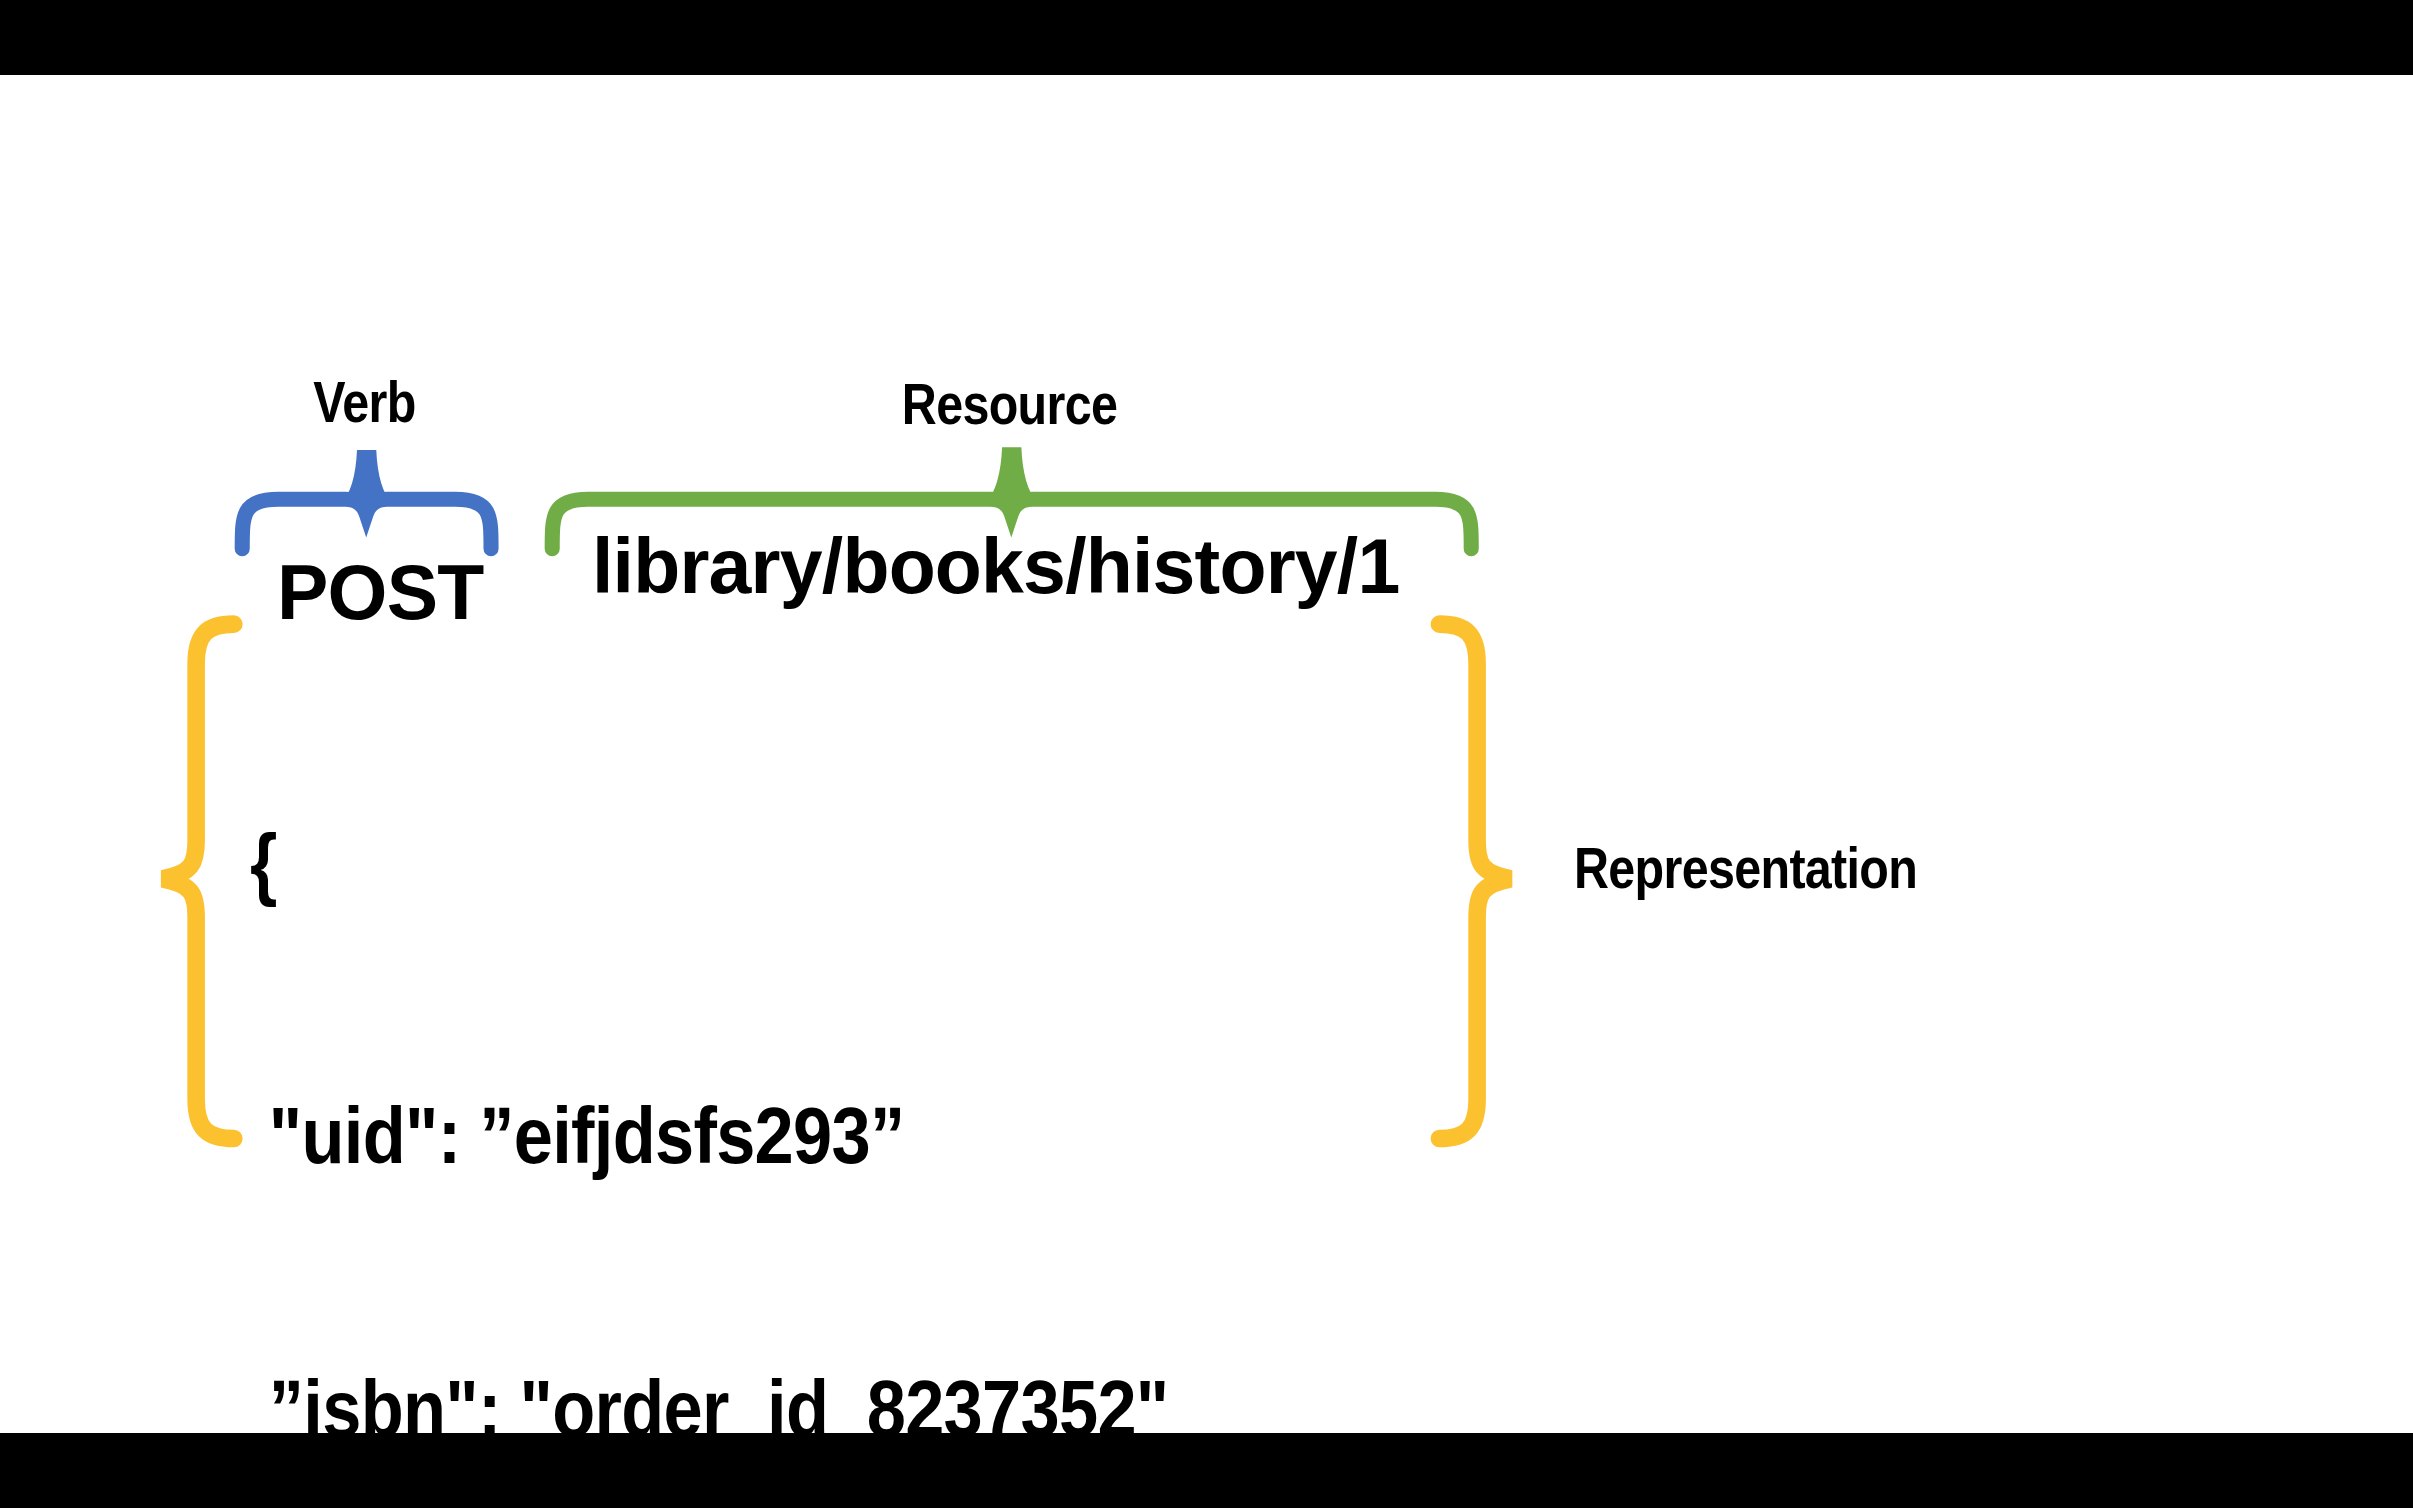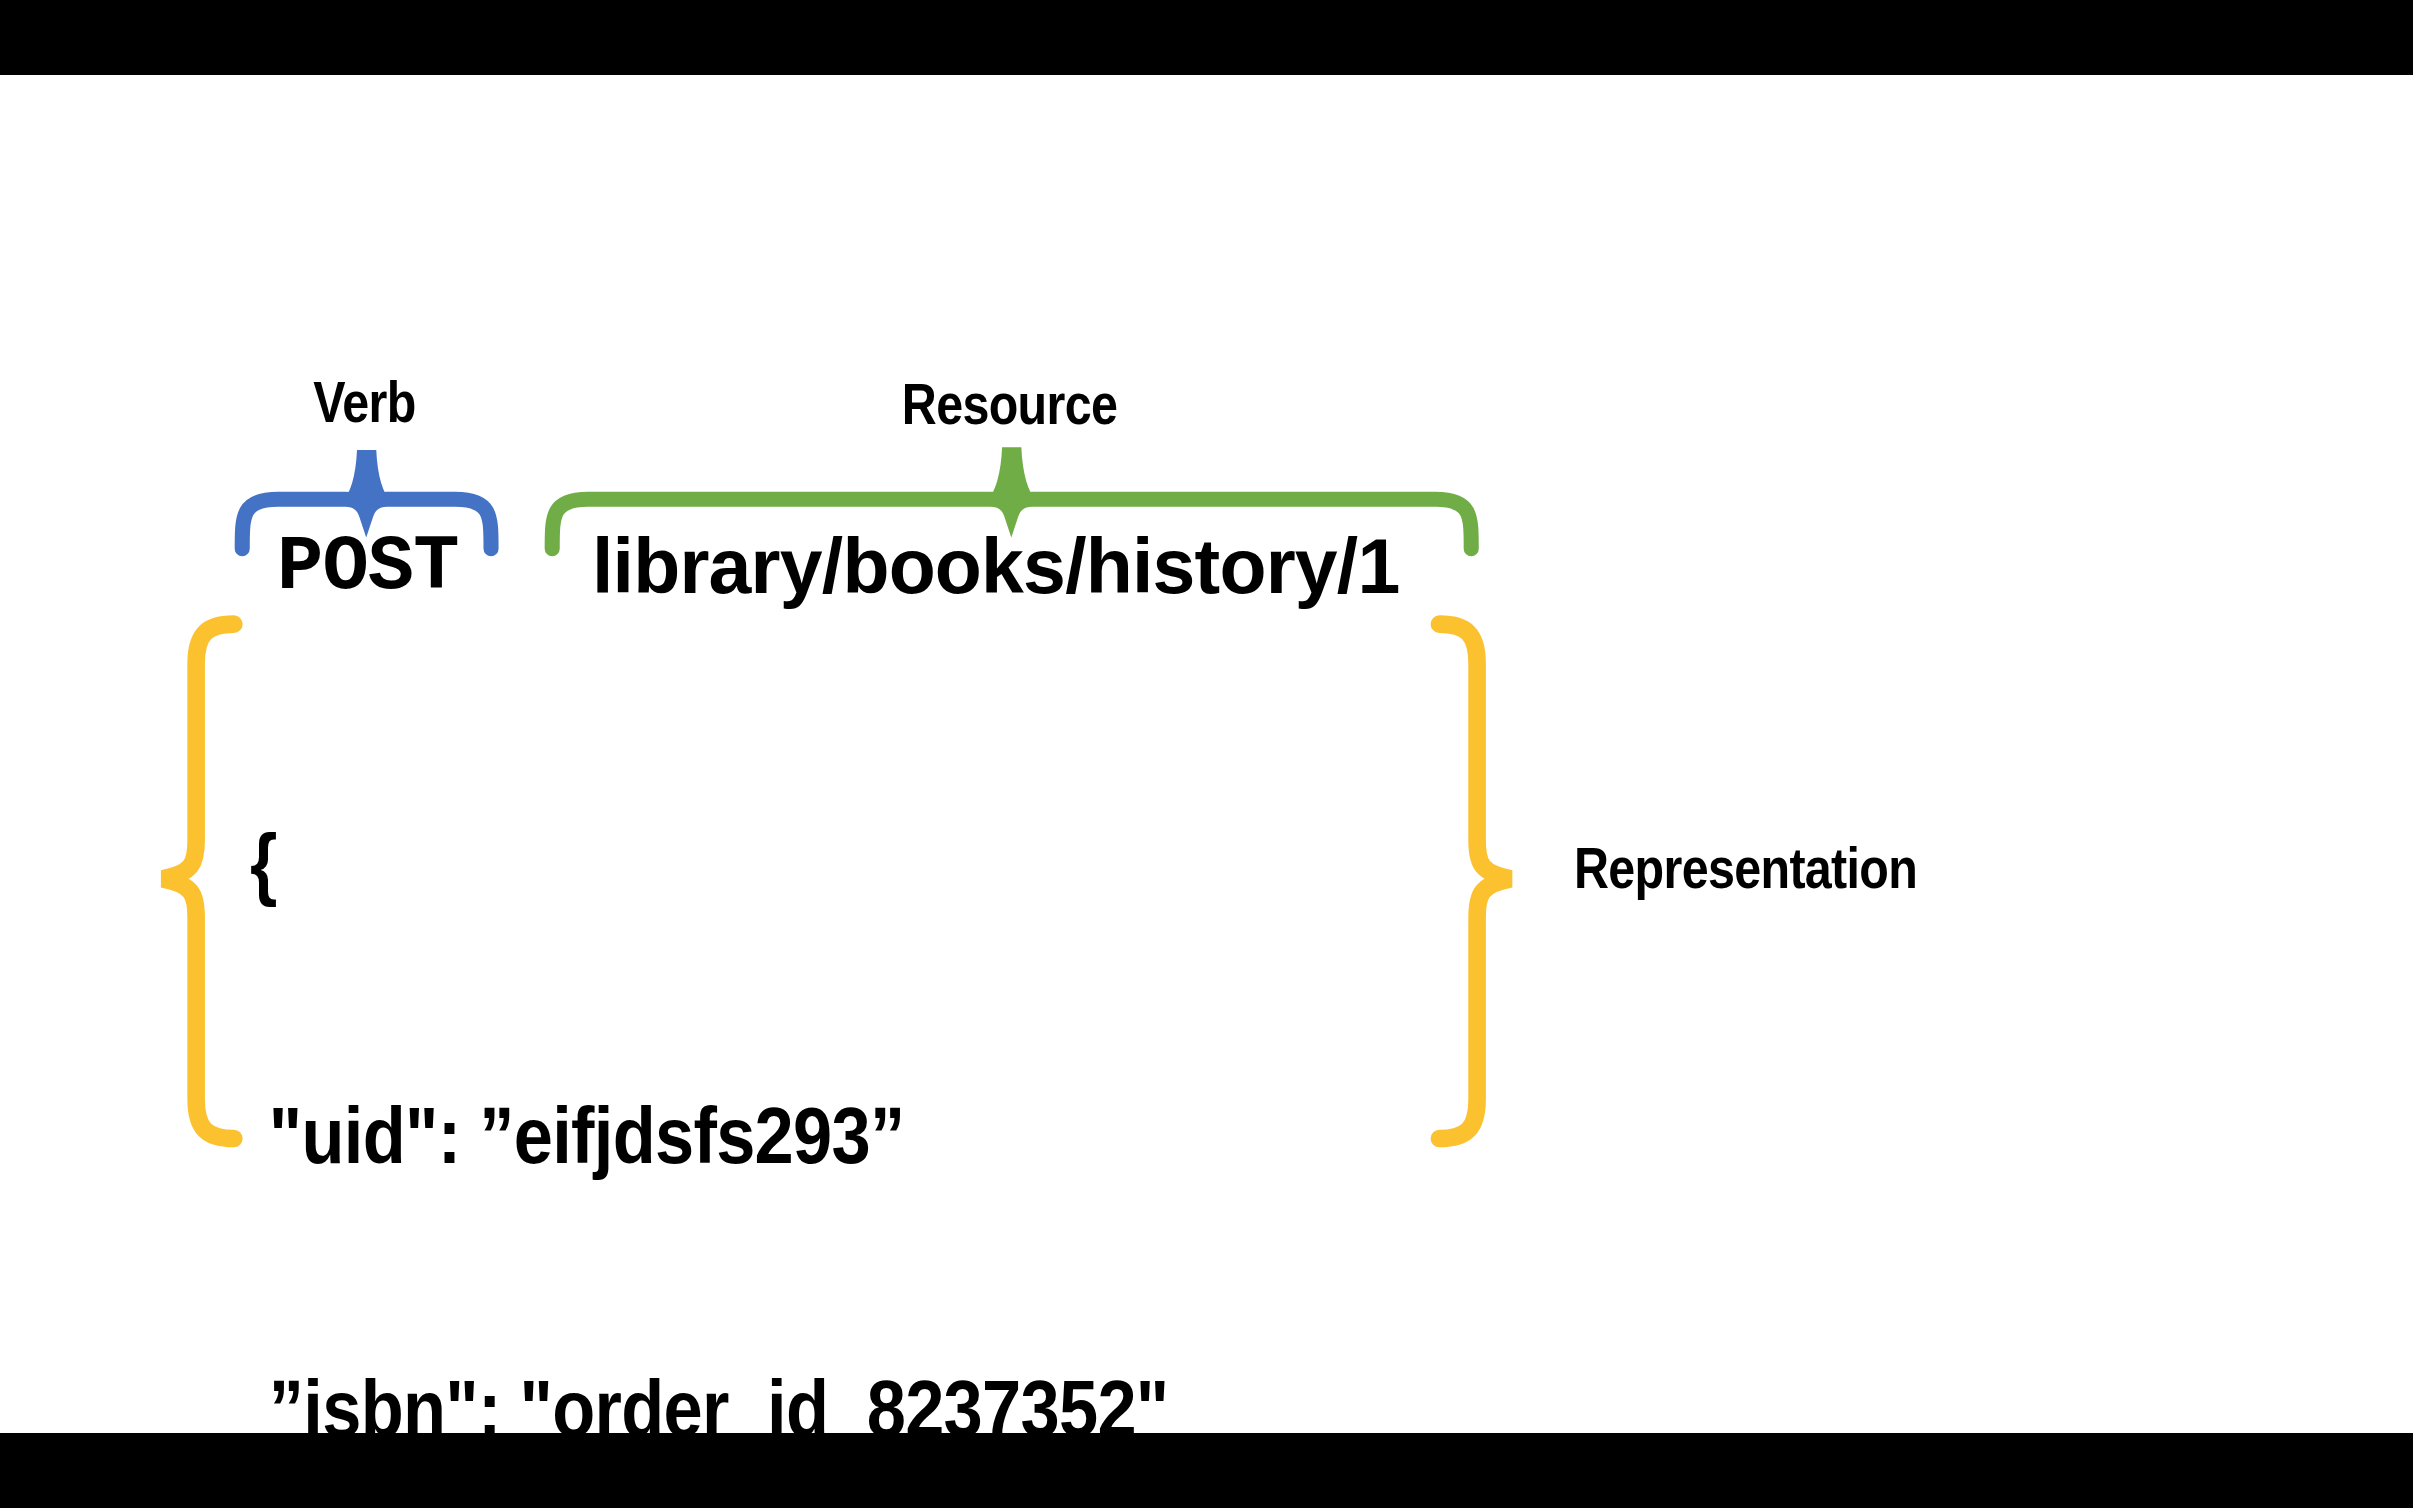--- a/index.html
+++ b/index.html
@@ -14,21 +14,21 @@
   .bar.bottom{top:1433px;height:75px;}
   .slide{position:absolute;left:0;top:75px;width:2413px;height:1358px;background:#fff;}
   .overlay{position:absolute;left:0;top:0;width:2413px;height:1508px;pointer-events:none;}
   .txt{position:absolute;color:#000;font-weight:700;white-space:pre;}
   .label{font-size:57px;line-height:60px;letter-spacing:-0.8px;}
   .label.centered{text-align:center;transform:scaleX(0.85);transform-origin:center top;}
   .label.verb{left:239px;top:372px;width:251px;}
   .label.resource{left:883px;top:374px;width:251px;}
   .label.representation{left:1574px;top:838px;transform:scaleX(0.85);transform-origin:left top;}
   .headline{font-size:77px;line-height:80px;letter-spacing:-0.8px;}
-  .headline.post{left:277px;top:528px;font-family:Liberation Mono, monospace;}
+  .headline.post{left:277px;top:552px;}
   .headline.path{left:592px;top:526px;text-align:right;}
   .json{
     position:absolute;left:250px;top:635px;
     font-size:80px;line-height:91px;font-weight:700;color:#000;
     letter-spacing:-0.8px;white-space:pre;
     transform:scaleX(0.88);transform-origin:left top;
   }
   .jline{display:block;height:91px;}
 </style>
 </head>

